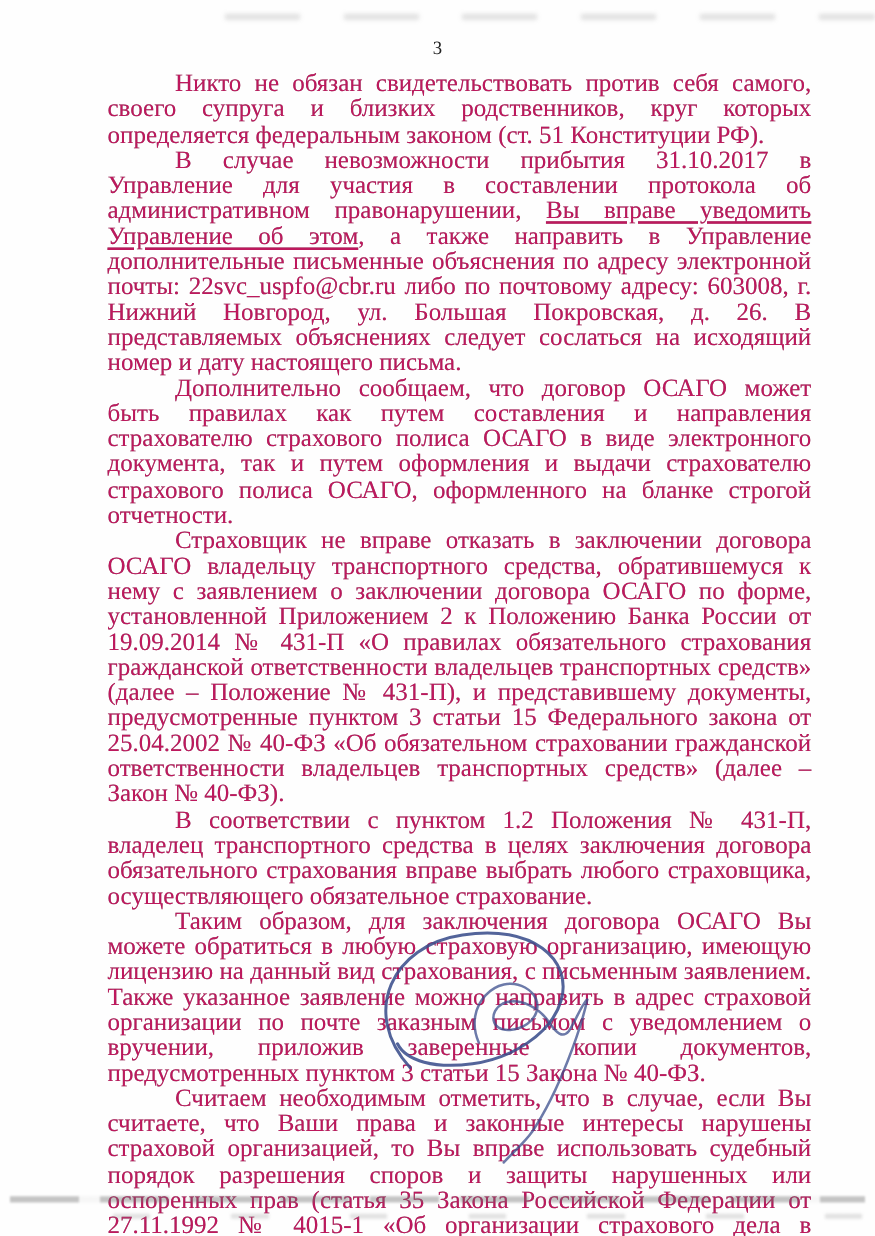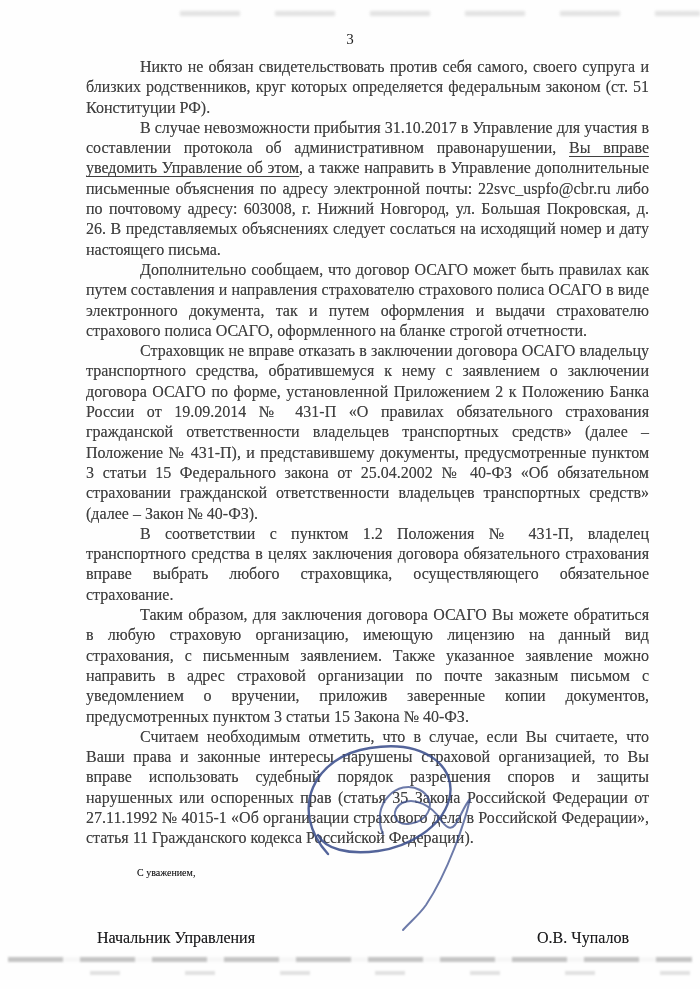--- a/index.html
+++ b/index.html
@@ -25,23 +25,23 @@
   .content {
     position: absolute;
     left: 86px; top: 0;
     width: 563px;
   }
   .body-text { margin-top: 57px; }
   .para {
     margin: 0;
     text-align: justify;
     text-indent: 54px;
-    font-size: 16px;
+    font-size: 20px;
     line-height: 20.3px;
-    color: #404040;
+    color: #be185d;
     text-shadow: 0 0 0.35px rgba(20,20,20,0.45);
   }
   .u {
     text-decoration: underline;
     text-underline-offset: 2.5px;
   }
   .closing {
     margin-top: 14px;
     margin-left: 51px;
     font-size: 10px;

